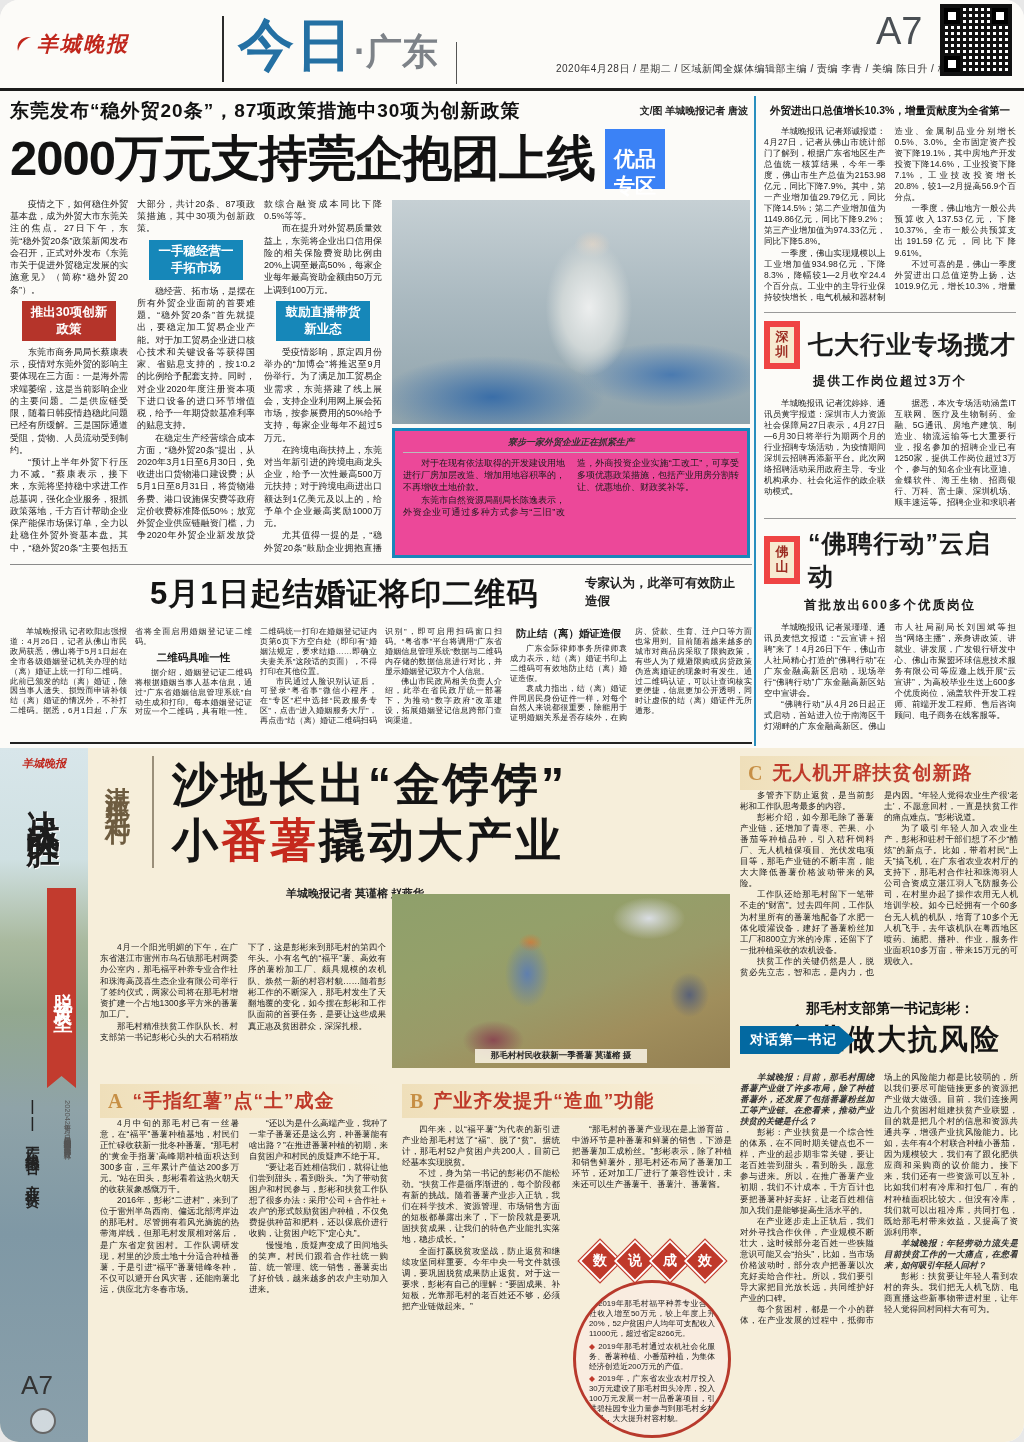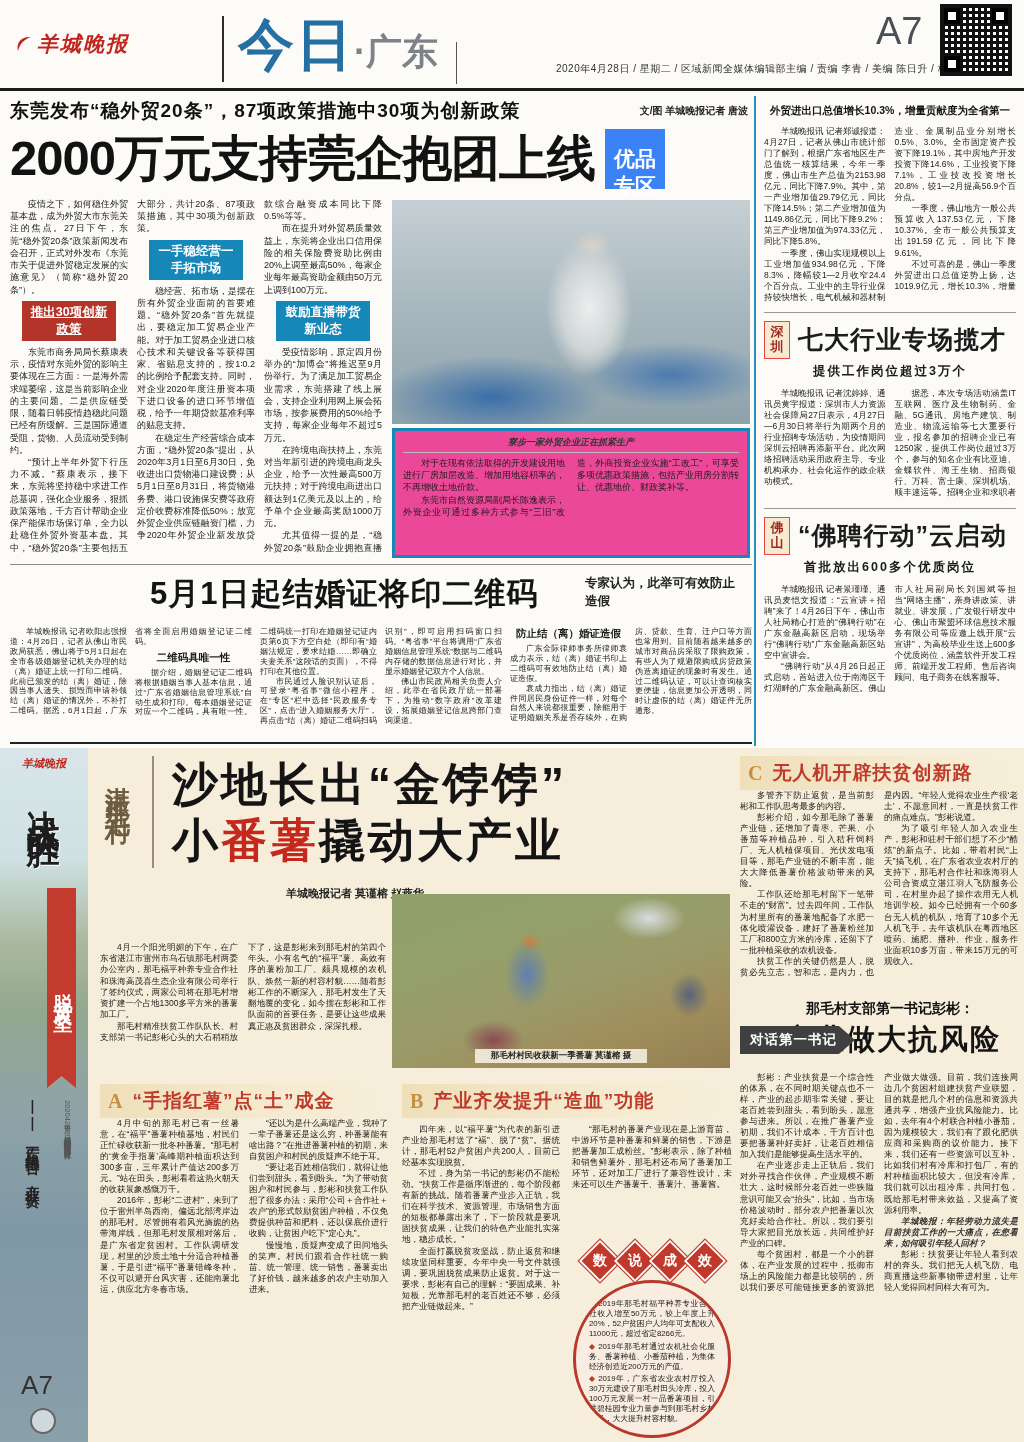--- a/index.html
+++ b/index.html
@@ -1,16 +1,16 @@
 <!DOCTYPE html>
 <html><head>
 <meta charset="utf-8">
 <style>
   html,body{margin:0;padding:0;background:#e8e8e8;font-family:"Liberation Sans","DejaVu Sans",sans-serif;}
-  #canvas{position:relative;width:1024px;height:1442px;background:#fcfbf8;margin:0 auto;overflow:hidden;color:#1b1b1b;}
+  #canvas{position:relative;width:1024px;height:1442px;background:#fcfbf8;margin:0 auto;overflow:hidden;color:#1b1b1b;border-radius:19px;}
   .ab{position:absolute;}
   .jt{text-align:justify;}
   p.bp{margin:0;text-indent:2em;text-align:justify;}
   
   .masthead{left:0;top:0;width:1024px;height:88px;border-bottom:3px solid #1c1c1c;background:#fcfbf8;}
   .logo{left:14px;top:30px;font-size:21px;font-weight:bold;font-style:italic;color:#c0261c;letter-spacing:2px;display:flex;align-items:center;gap:3px;}
   .vline1{left:222px;top:16px;width:2px;height:66px;background:#2b2b2b;}
   .edition{left:238px;top:8px;white-space:nowrap;}
   .ed-main{font-size:56px;font-weight:900;color:#2470a3;letter-spacing:2px;}
   .ed-sub{font-size:36px;color:#7d8288;font-weight:bold;}
@@ -24,40 +24,40 @@
   .qr-eye{position:absolute;width:16px;height:16px;background:#fff;border:4px solid #000;box-sizing:border-box;}
   
   .lead{left:10px;top:96px;width:742px;height:466px;}
   .kicker{position:absolute;left:0;top:2px;font-size:19px;font-weight:bold;letter-spacing:1px;color:#111;}
   .lead-byline{position:absolute;right:4px;top:8px;font-size:10px;font-weight:bold;color:#222;}
   .lead-hrow{position:absolute;left:0;top:30px;display:flex;align-items:center;}
   .lead-h{font-size:49px;font-weight:900;letter-spacing:-1px;color:#121212;white-space:nowrap;}
   .badge{margin-left:10px;width:60px;height:60px;background:#3b82f6;color:#fff;font-size:21px;font-weight:900;text-align:center;line-height:1.3;padding-top:16px;box-sizing:border-box;}
   .lead-body{position:absolute;left:0;top:102px;width:372px;height:360px;column-count:3;column-gap:9px;font-size:9px;line-height:1.36;overflow:hidden;}
   .sh{display:block;color:#fff;font-size:12.5px;font-weight:bold;text-align:center;padding:3px 4px;margin:5px 12px;text-indent:0;break-inside:avoid;}
-  .sh-red{background:#b5342a;text-decoration:underline;}
+  .sh-red{background:#b5342a;}
   .sh-blue{background:#1687b9;}
   .photo1{left:382px;top:104px;width:358px;height:224px;background:
       radial-gradient(60px 95px at 55% 48%,#eceeee 0%,#cfd6d6 45%,transparent 72%),
       radial-gradient(26px 20px at 56% 20%,#dcd2c6 0%,transparent 70%),
       radial-gradient(150px 55px at 28% 88%,#3a6ea8 0%,transparent 75%),
       radial-gradient(130px 45px at 78% 78%,#4a7ab0 0%,transparent 72%),
       linear-gradient(180deg,#c6d0d4 0%,#aab9c0 45%,#8ea2ab 100%);}
   .bluebox{left:382px;top:332px;width:358px;height:130px;border:3px solid #1787ba;box-sizing:border-box;padding:5px 8px;background:#ec4899;}
   .boxcap{font-size:9px;font-weight:bold;font-style:italic;text-align:center;color:#333;border-bottom:1px solid #bbb;padding-bottom:3px;margin-bottom:4px;}
   .boxbody{column-count:2;column-gap:12px;font-size:9px;line-height:1.36;height:92px;overflow:hidden;}
   .vsep{left:754px;top:96px;width:2px;height:650px;background:#2a8fbe;}
   
   .rcol{left:764px;top:96px;width:252px;height:650px;}
   .gdp-h{font-size:27px;font-weight:900;text-align:center;line-height:1.3;color:#222;margin-top:8px;}
   .gdp-deck{font-size:10.5px;font-weight:bold;text-align:center;margin-top:8px;color:#111;}
   .rbody{margin-top:8px;column-count:2;column-gap:9px;font-size:8.5px;line-height:1.3;overflow:hidden;}
   .hr{border:0;border-top:1px solid #999;margin:8px 0;}
   .rsec-h{display:flex;align-items:center;gap:8px;margin-top:4px;}
-  .rlabel{width:20px;background:#f7ead0;border:1px solid #ef4444;color:#9b2b20;font-weight:bold;font-size:13px;line-height:1.15;text-align:center;padding:3px 2px;}
+  .rlabel{width:20px;background:#f7ead0;border:6px solid #ef4444;color:#9b2b20;font-weight:bold;font-size:13px;line-height:1.15;text-align:center;padding:3px 2px;}
   .rtitle{font-size:25px;font-weight:900;color:#1c1c1c;letter-spacing:1px;}
   .rdeck{font-size:12.5px;font-weight:bold;text-align:center;letter-spacing:2px;margin:4px 0 4px;}
   
   .marry{left:10px;top:564px;width:742px;height:180px;border-top:1px solid #8a8a8a;border-bottom:2px solid #222;box-sizing:border-box;}
   .m-head{position:absolute;left:140px;top:8px;font-size:31px;font-weight:900;letter-spacing:1px;color:#141414;}
   .m-note{position:absolute;left:575px;top:10px;width:160px;font-size:12.5px;font-weight:bold;line-height:1.4;color:#222;}
   .m-body{position:absolute;left:0;top:62px;width:742px;height:112px;column-count:6;column-gap:8px;font-size:8px;line-height:1.24;overflow:hidden;}
   .mini-h{font-weight:bold;text-align:center;font-size:10.5px;margin:4px 0;text-indent:0;break-inside:avoid;}
   
   .bottom{left:0;top:748px;width:1024px;height:694px;background:#f6eeda;}
@@ -85,21 +85,21 @@
       linear-gradient(160deg,#8fa06b 0%,#94a06a 30%,#9a9a68 55%,#a08e5c 75%,#937f52 100%);}
   .p2cap{position:absolute;left:0;bottom:5px;width:100%;text-align:center;}
   .p2cap span{display:inline-block;background:rgba(250,245,230,.85);font-size:8.5px;font-weight:bold;padding:1px 16px;color:#222;}
   .sec{position:absolute;}
   .sec-h{display:flex;align-items:center;gap:10px;background:linear-gradient(90deg,#efdfba,#f6ecd2 70%,rgba(246,238,218,0));padding:4px 8px;}
   .sec-h .lt{font-size:20px;color:#c78f45;font-weight:bold;font-family:"Liberation Serif","DejaVu Serif",serif;}
   .sec-h .tt{font-size:19px;font-weight:900;color:#bf3a2a;letter-spacing:1px;}
   .sec-body{column-count:2;column-gap:10px;font-size:8.5px;line-height:1.3;overflow:hidden;}
   .talk-kicker{position:absolute;left:66px;top:0;font-size:14px;font-weight:bold;color:#111;}
   .talk-h{position:absolute;left:44px;top:20px;font-size:29px;font-weight:900;letter-spacing:2px;color:#141414;}
-  .dlg{position:absolute;left:0;top:26px;background:#404040;color:#fff;font-weight:bold;font-size:13.5px;padding:5px 18px 5px 10px;clip-path:polygon(0 0,86% 0,100% 50%,86% 100%,0 100%);letter-spacing:1px;}
+  .dlg{position:absolute;left:0;top:26px;background:#0369a1;color:#fff;font-weight:bold;font-size:13.5px;padding:5px 18px 5px 10px;clip-path:polygon(0 0,86% 0,100% 50%,86% 100%,0 100%);letter-spacing:1px;}
   .talk-body{position:absolute;left:0;top:72px;width:278px;height:366px;column-count:2;column-gap:10px;font-size:8.5px;line-height:1.3;overflow:hidden;}
   p.q{margin:0;text-indent:2em;text-align:justify;font-style:italic;font-weight:bold;color:#333;}
   .bcolsplit{display:flex;gap:12px;margin-top:6px;}
   .bcolL{width:158px;height:306px;font-size:8.5px;line-height:1.3;overflow:hidden;}
   .bcolR{width:160px;}
   .bcolR .lead-in{font-size:8.5px;line-height:1.3;height:118px;overflow:hidden;}
   .diamonds{display:flex;justify-content:center;gap:5px;margin-top:4px;}
   .dia{width:26px;height:26px;background:#c0392b;transform:rotate(45deg);display:grid;place-items:center;border:2px solid #fff;outline:1px solid #c0392b;}
   .dia span{transform:rotate(-45deg);color:#fff;font-weight:900;font-size:14px;}
   .circle{margin:4px auto 0;width:158px;height:158px;border-radius:50%;border:3px solid #b8392c;background:#f9ece0;box-sizing:border-box;padding:16px 13px;font-size:7.8px;line-height:1.3;overflow:hidden;}
@@ -253,20 +253,21 @@
         <p class="bp">扶贫工作的关键仍然是人，脱贫必先立志，智和志，是内力，也是内因。“年轻人觉得农业生产很‘老土’，不愿意回村，一直是扶贫工作的痛点难点。”彭彬说道。</p>
         <p class="bp">为了吸引年轻人加入农业生产，彭彬和驻村干部们想了不少“酷炫”的新点子。比如，带着村民“上天”搞飞机，在广东省农业农村厅的支持下，那毛村合作社和珠海羽人公司合资成立湛江羽人飞防服务公司，在村里办起了操作农用无人机培训学校。如今已经拥有一个60多台无人机的机队，培育了10多个无人机飞手，去年该机队在粤西地区喷药、施肥、播种、作业，服务作业面积10多万亩，带来15万元的可观收入。</p>
       </div>
     </div>
 
     <div class="sec" style="left:740px;top:252px;width:278px;height:440px;">
       <div class="talk-kicker">那毛村支部第一书记彭彬：</div>
       <div class="talk-h">产业做大抗风险</div>
       <div class="dlg">对话第一书记</div>
       <div class="talk-body">
+        <p class="q">羊城晚报：目前，那毛村围绕番薯产业做了许多布局，除了种植番薯外，还发展了包括番薯粉丝加工等产业链。在您看来，推动产业扶贫的关键是什么？</p>
         <p class="bp">彭彬：产业扶贫是一个综合性的体系，在不同时期关键点也不一样，产业的起步期非常关键，要让老百姓尝到甜头，看到盼头，愿意参与进来。所以，在推广番薯产业初期，我们不计成本，千方百计也要把番薯种好卖好，让老百姓相信加入我们是能够提高生活水平的。</p>
         <p class="bp">在产业逐步走上正轨后，我们对外寻找合作伙伴，产业规模不断壮大，这时候部分老百姓一些狭隘意识可能又会“抬头”，比如，当市场价格波动时，部分农户把番薯以次充好卖给合作社。所以，我们要引导大家把目光放长远，共同维护好产业的口碑。</p>
         <p class="bp">每个贫困村，都是一个小的群体，在产业发展的过程中，抵御市场上的风险能力都是比较弱的，所以我们要尽可能链接更多的资源把产业做大做强。目前，我们连接周边几个贫困村组建扶贫产业联盟，目的就是把几个村的信息和资源共通共享，增强产业抗风险能力。比如，去年有4个村联合种植小番茄，因为规模较大，我们有了跟化肥供应商和采购商的议价能力。接下来，我们还有一些资源可以互补，比如我们村有冷库和打包厂，有的村种植面积比较大，但没有冷库，我们就可以出租冷库，共同打包，既给那毛村带来效益，又提高了资源利用率。</p>
         <p class="q">羊城晚报：年轻劳动力流失是目前扶贫工作的一大痛点，在您看来，如何吸引年轻人回村？</p>
         <p class="bp">彭彬：扶贫要让年轻人看到农村的奔头。我们把无人机飞防、电商直播这些新事物带进村里，让年轻人觉得回村同样大有可为。</p>
       </div>
     </div>
 
     <div class="sec" style="left:100px;top:336px;width:288px;height:352px;">
       <div class="sec-h">

